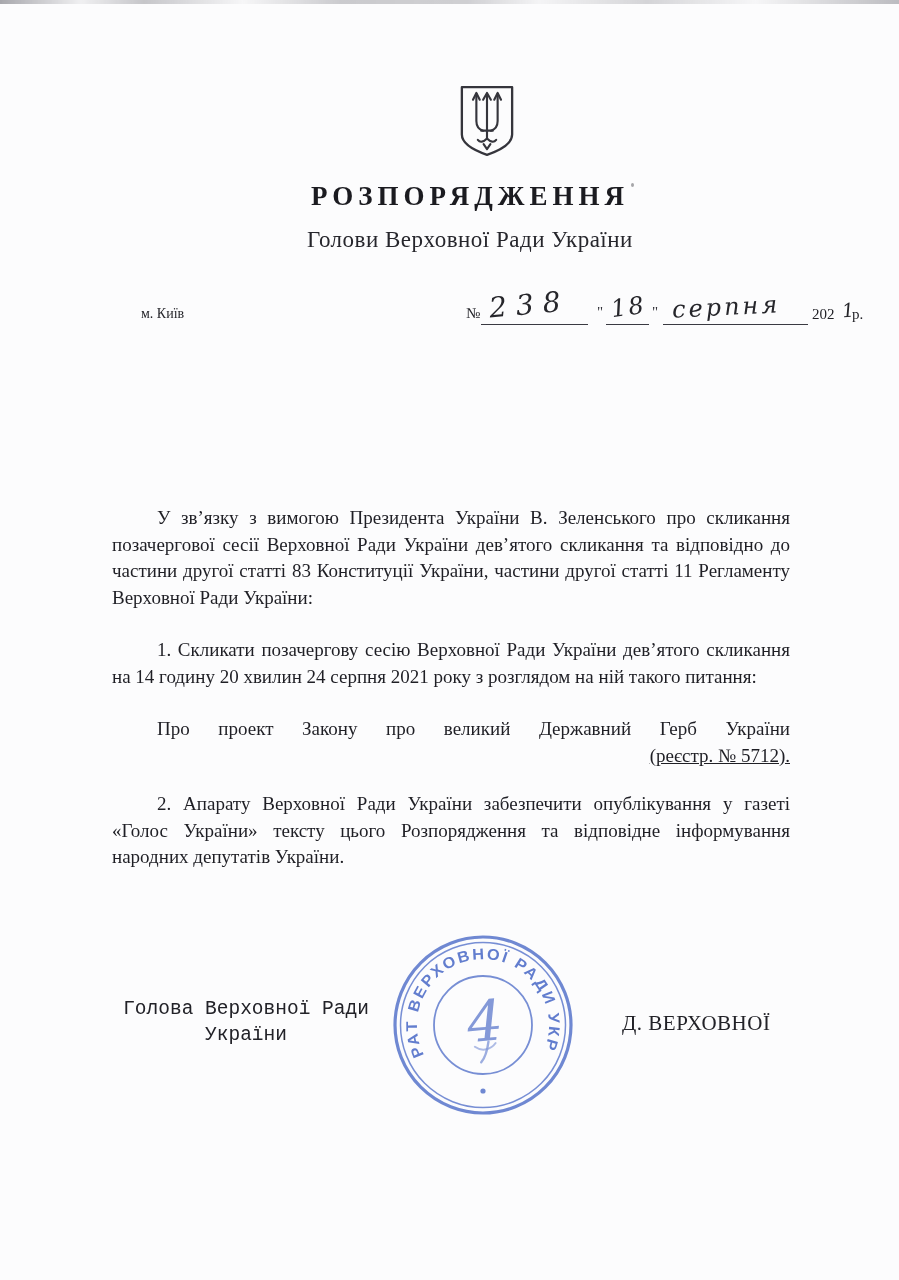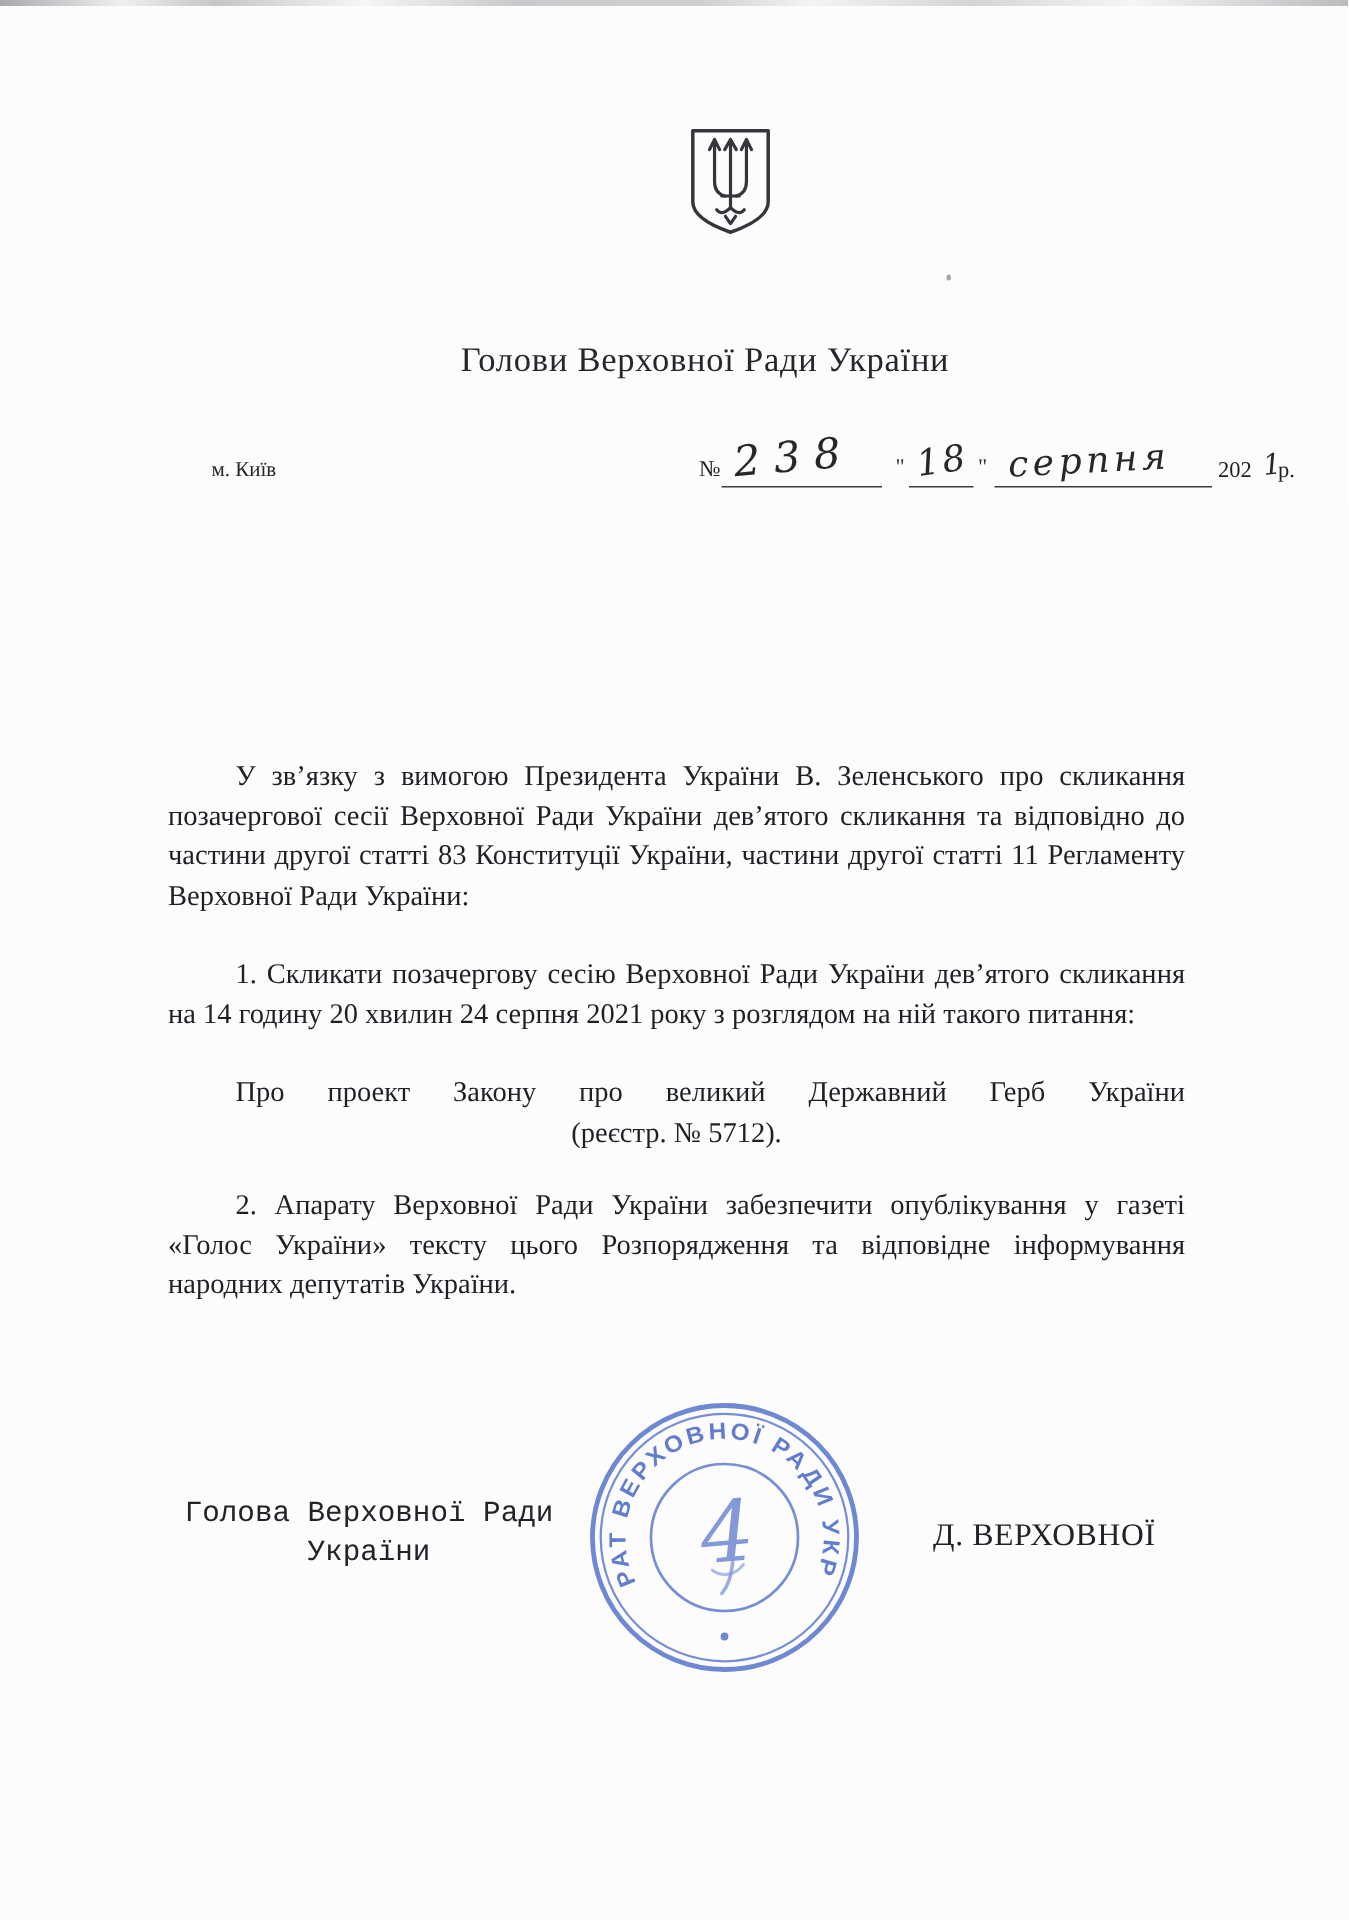--- a/index.html
+++ b/index.html
@@ -66,21 +66,21 @@
     text-align:center;font-weight:bold;font-size:19.5px;line-height:27px;color:#1d1d22;
   }
 
   
   .body-text{
     position:absolute;left:112px;top:505px;width:678px;
     font-size:19px;line-height:26.5px;text-align:justify;color:#1f1f25;
   }
   .body-text p{margin:0 0 26px 0;text-indent:45px;}
   .body-text .p3-l1{text-align:justify;text-align-last:justify;text-indent:45px;}
-  .body-text .p3-l2{text-align:center;margin-bottom:22px;}
+  .body-text .p3-l2{text-align:right;margin-bottom:22px;text-decoration:underline;}
   .body-text .p-last{margin-bottom:12px;}
 
   
   .sig-left{
     position:absolute;left:120px;top:996px;width:252px;
     text-align:center;font-size:19.5px;line-height:26px;color:#222228;font-family:Liberation Mono, monospace;
   }
   .sig-name{
     position:absolute;left:622px;top:1011px;
     font-size:21px;letter-spacing:.5px;color:#222228;white-space:nowrap;
@@ -118,20 +118,21 @@
           <path d="M 37.5,16 L 41,9 L 44.5,16"></path>
           <path d="M 24,48 H 36"></path>
           <path d="M 30,56 Q 24,62 20.5,57.5"></path>
           <path d="M 30,56 Q 36,62 39.5,57.5"></path>
           <path d="M 26.5,62 L 30,67 L 33.5,62"></path>
         </g>
       </g>
     </svg>
   </div>
 
+  <div class="doc-title">РОЗПОРЯДЖЕННЯ</div>
   <div class="doc-subtitle">Голови Верховної Ради України</div>
 
   <div class="place">м. Київ</div>
   <div class="no-label">№</div>
   <div class="hw hw-number">238</div>
   <div class="ul ul-number"></div>
   <div class="q1">"</div>
   <div class="hw hw-day">18</div>
   <div class="ul ul-day"></div>
   <div class="q2">"</div>

